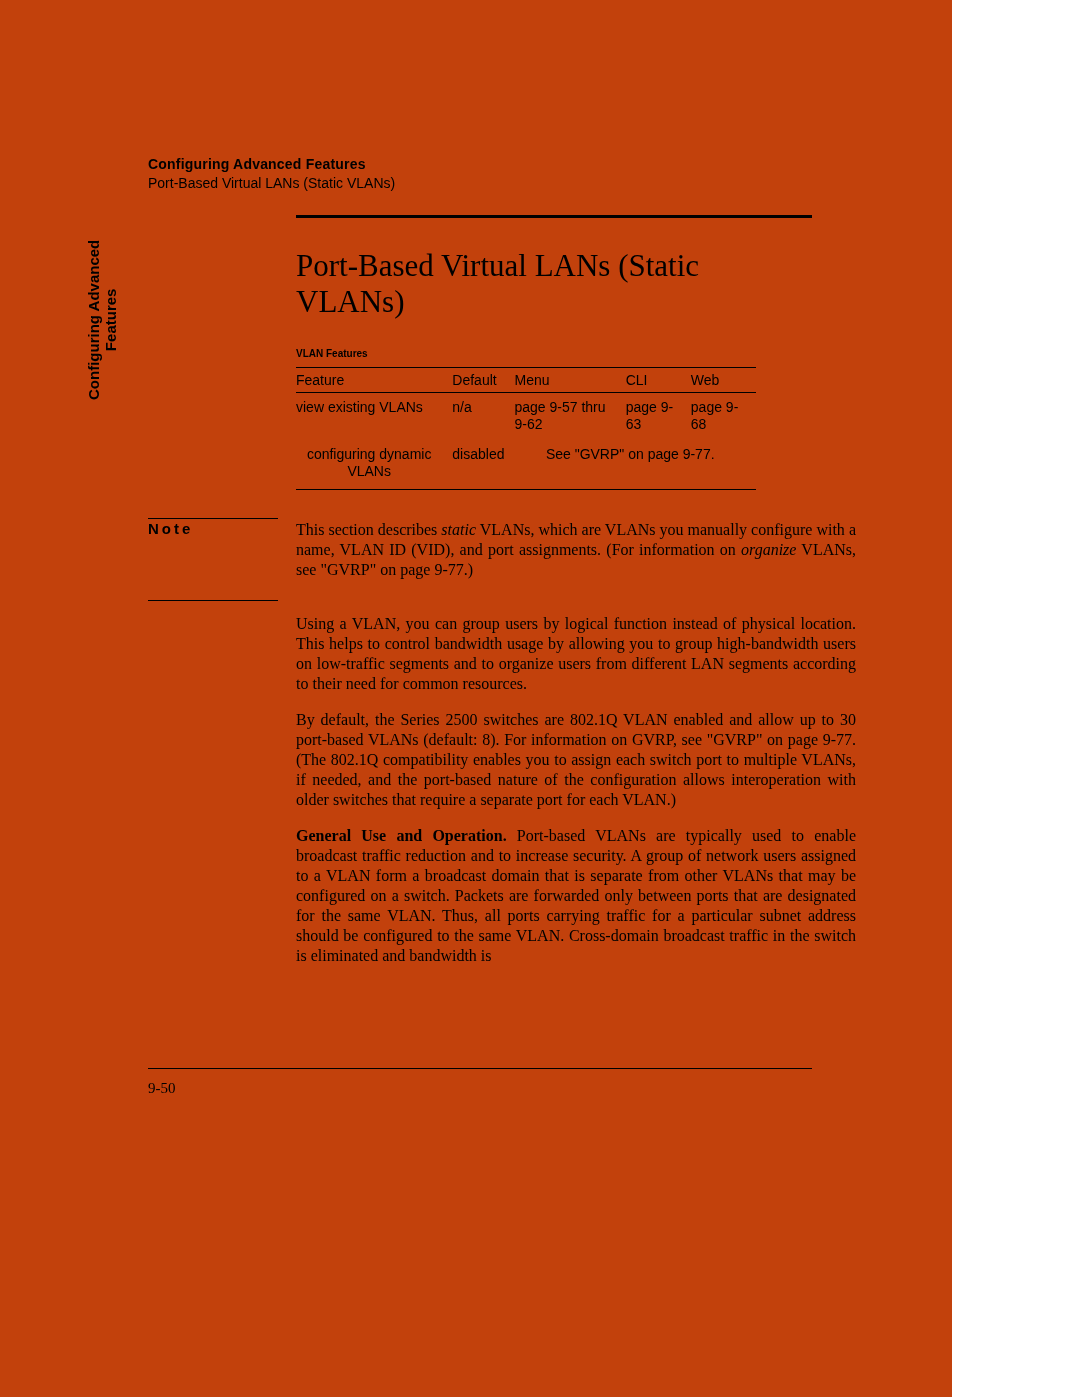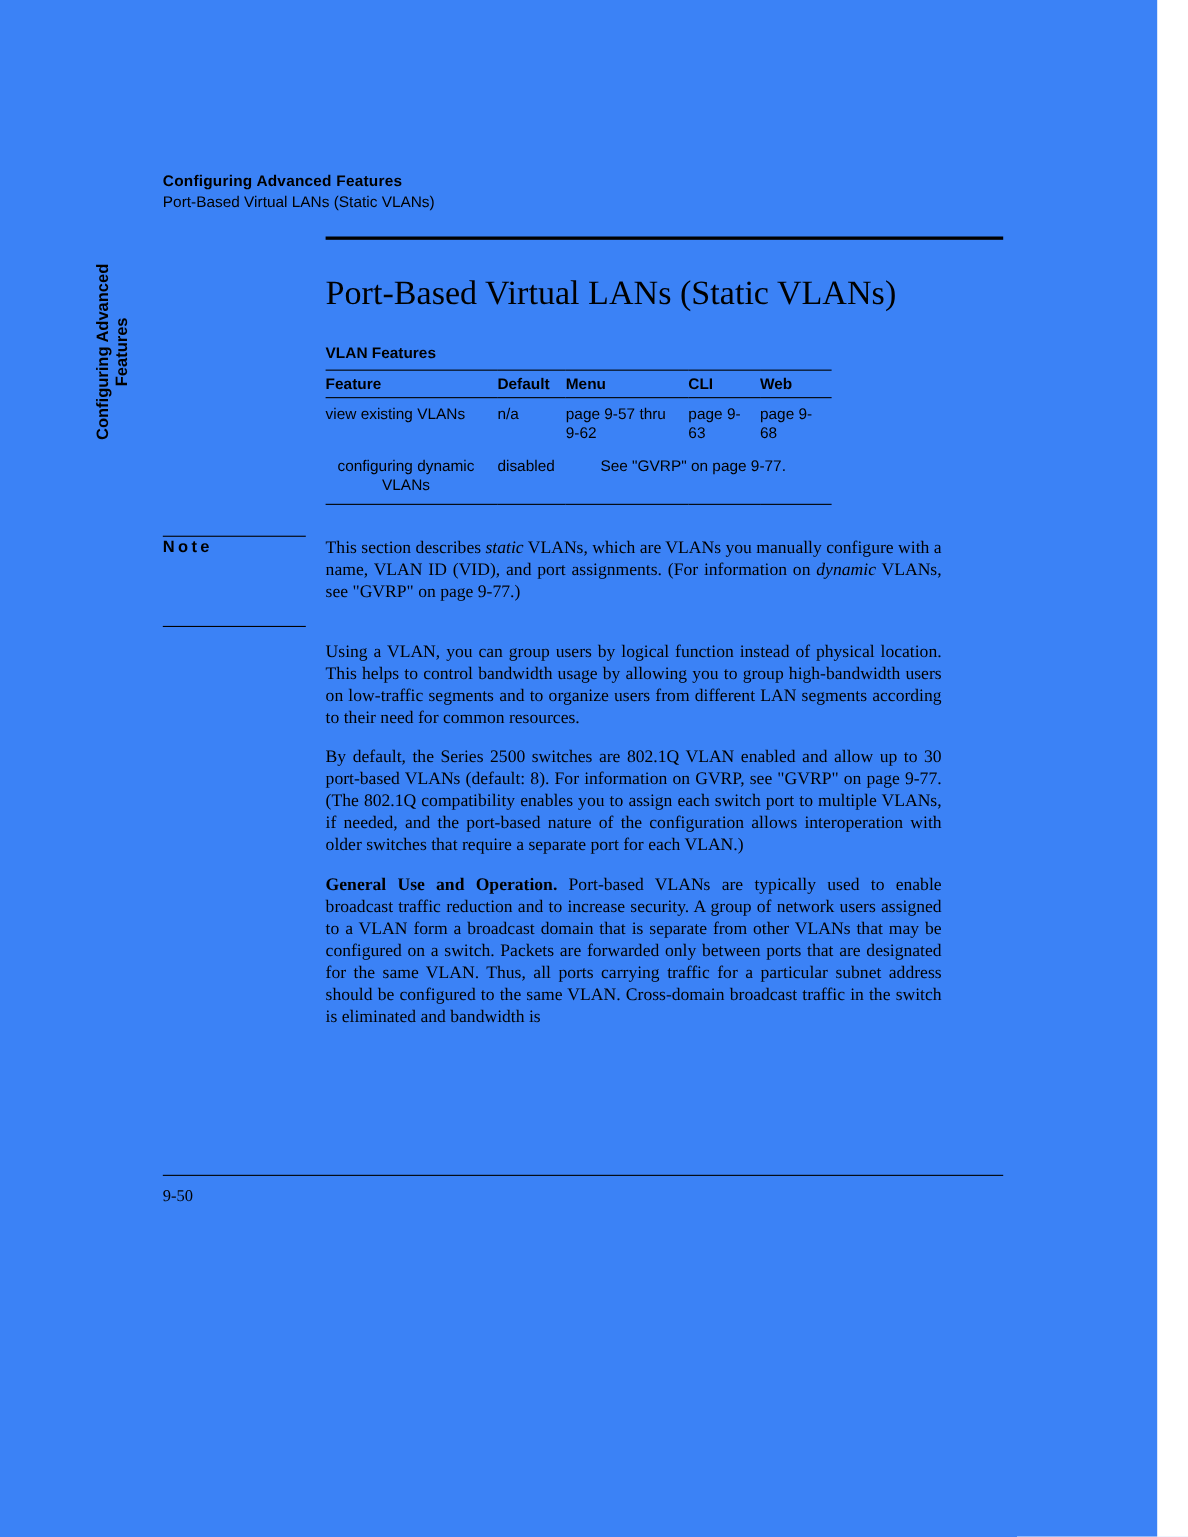--- a/index.html
+++ b/index.html
@@ -3,24 +3,24 @@
 <meta charset="utf-8">
 <style>
   html, body {
     margin: 0;
     padding: 0;
     background: #ffffff;
     font-family: "Times New Roman", Times, serif;
     color: #000;
   }
   .page {
-    width: 1052px;
+    width: 952px;
     height: 1397px;
     position: relative;
-    background: #3b82f6;
+    background: #c2410c;
     box-sizing: border-box;
     padding: 155px 140px 0 148px;
   }
   .running-head {
     font-family: Arial, Helvetica, sans-serif;
     font-size: 14px;
     line-height: 1.35;
   }
   .running-head .bold { font-weight: 700; letter-spacing: .2px; }
   .hr-thick {
@@ -47,32 +47,32 @@
   .main-heading {
     font-family: "Century Schoolbook", "New Century Schoolbook", "Times New Roman", serif;
     font-size: 31px;
     font-weight: 400;
     margin: 30px 0 28px 148px;
   }
   .content-col { margin-left: 148px; width: 560px; }
   .table-caption {
     font-family: Arial, Helvetica, sans-serif;
     font-weight: 700;
-    font-size: 14px;
+    font-size: 10px;
     margin: 0 0 8px 0;
   }
   table.feat {
     border-collapse: collapse;
     width: 460px;
     font-family: Arial, Helvetica, sans-serif;
     font-size: 14px;
   }
   table.feat th {
     text-align: left;
-    font-weight: 700;
+    font-weight: 400;
     padding: 4px 10px 4px 0;
     border-top: 1px solid #000;
     border-bottom: 1px solid #000;
   }
   table.feat td {
     padding: 6px 10px 6px 0;
     vertical-align: top;
     line-height: 1.25;
   }
   table.feat tr.last td { border-bottom: 1px solid #000; padding-bottom:8px;text-align:center; }
@@ -167,21 +167,21 @@
           <td>disabled</td>
           <td colspan="3">See "GVRP" on page 9-77.</td>
         </tr>
       </tbody>
     </table>
 
 
     <div class="note-row body-text para">
       <hr class="note-rule-top">
       <div class="note-label">Note</div>
-      <span>This section describes </span><span class="ital">static</span><span> VLANs, which are VLANs you manually configure with a name, VLAN ID (VID), and port assignments. (For information on </span><span class="ital">dynamic</span><span> VLANs, see "GVRP" on page 9-77.)</span>
+      <span>This section describes </span><span class="ital">static</span><span> VLANs, which are VLANs you manually configure with a name, VLAN ID (VID), and port assignments. (For information on </span><span class="ital">organize</span><span> VLANs, see "GVRP" on page 9-77.)</span>
       <hr class="note-rule-bottom">
     </div>
 
     <p class="body-text para" style="margin-top:34px">Using a VLAN, you can group users by logical function instead of physical location. This helps to control bandwidth usage by allowing you to group high-bandwidth users on low-traffic segments and to organize users from different LAN segments according to their need for common resources.</p>
 
     <p class="body-text para">By default, the Series 2500 switches are 802.1Q VLAN enabled and allow up to 30 port-based VLANs (default: 8). For information on GVRP, see "GVRP" on page 9-77. (The 802.1Q compatibility enables you to assign each switch port to multiple VLANs, if needed, and the port-based nature of the configuration allows interoperation with older switches that require a separate port for each VLAN.)</p>
 
     <p class="body-text para">
       <span class="runin-bold">General Use and Operation.</span><span>  Port-based VLANs are typically used to enable broadcast traffic reduction and to increase security. A group of network users assigned to a VLAN form a broadcast domain that is separate from other VLANs that may be configured on a switch. Packets are forwarded only between ports that are designated for the same VLAN. Thus, all ports carrying traffic for a particular subnet address should be configured to the same VLAN. Cross-domain broadcast traffic in the switch is eliminated and bandwidth is</span>
     </p>

